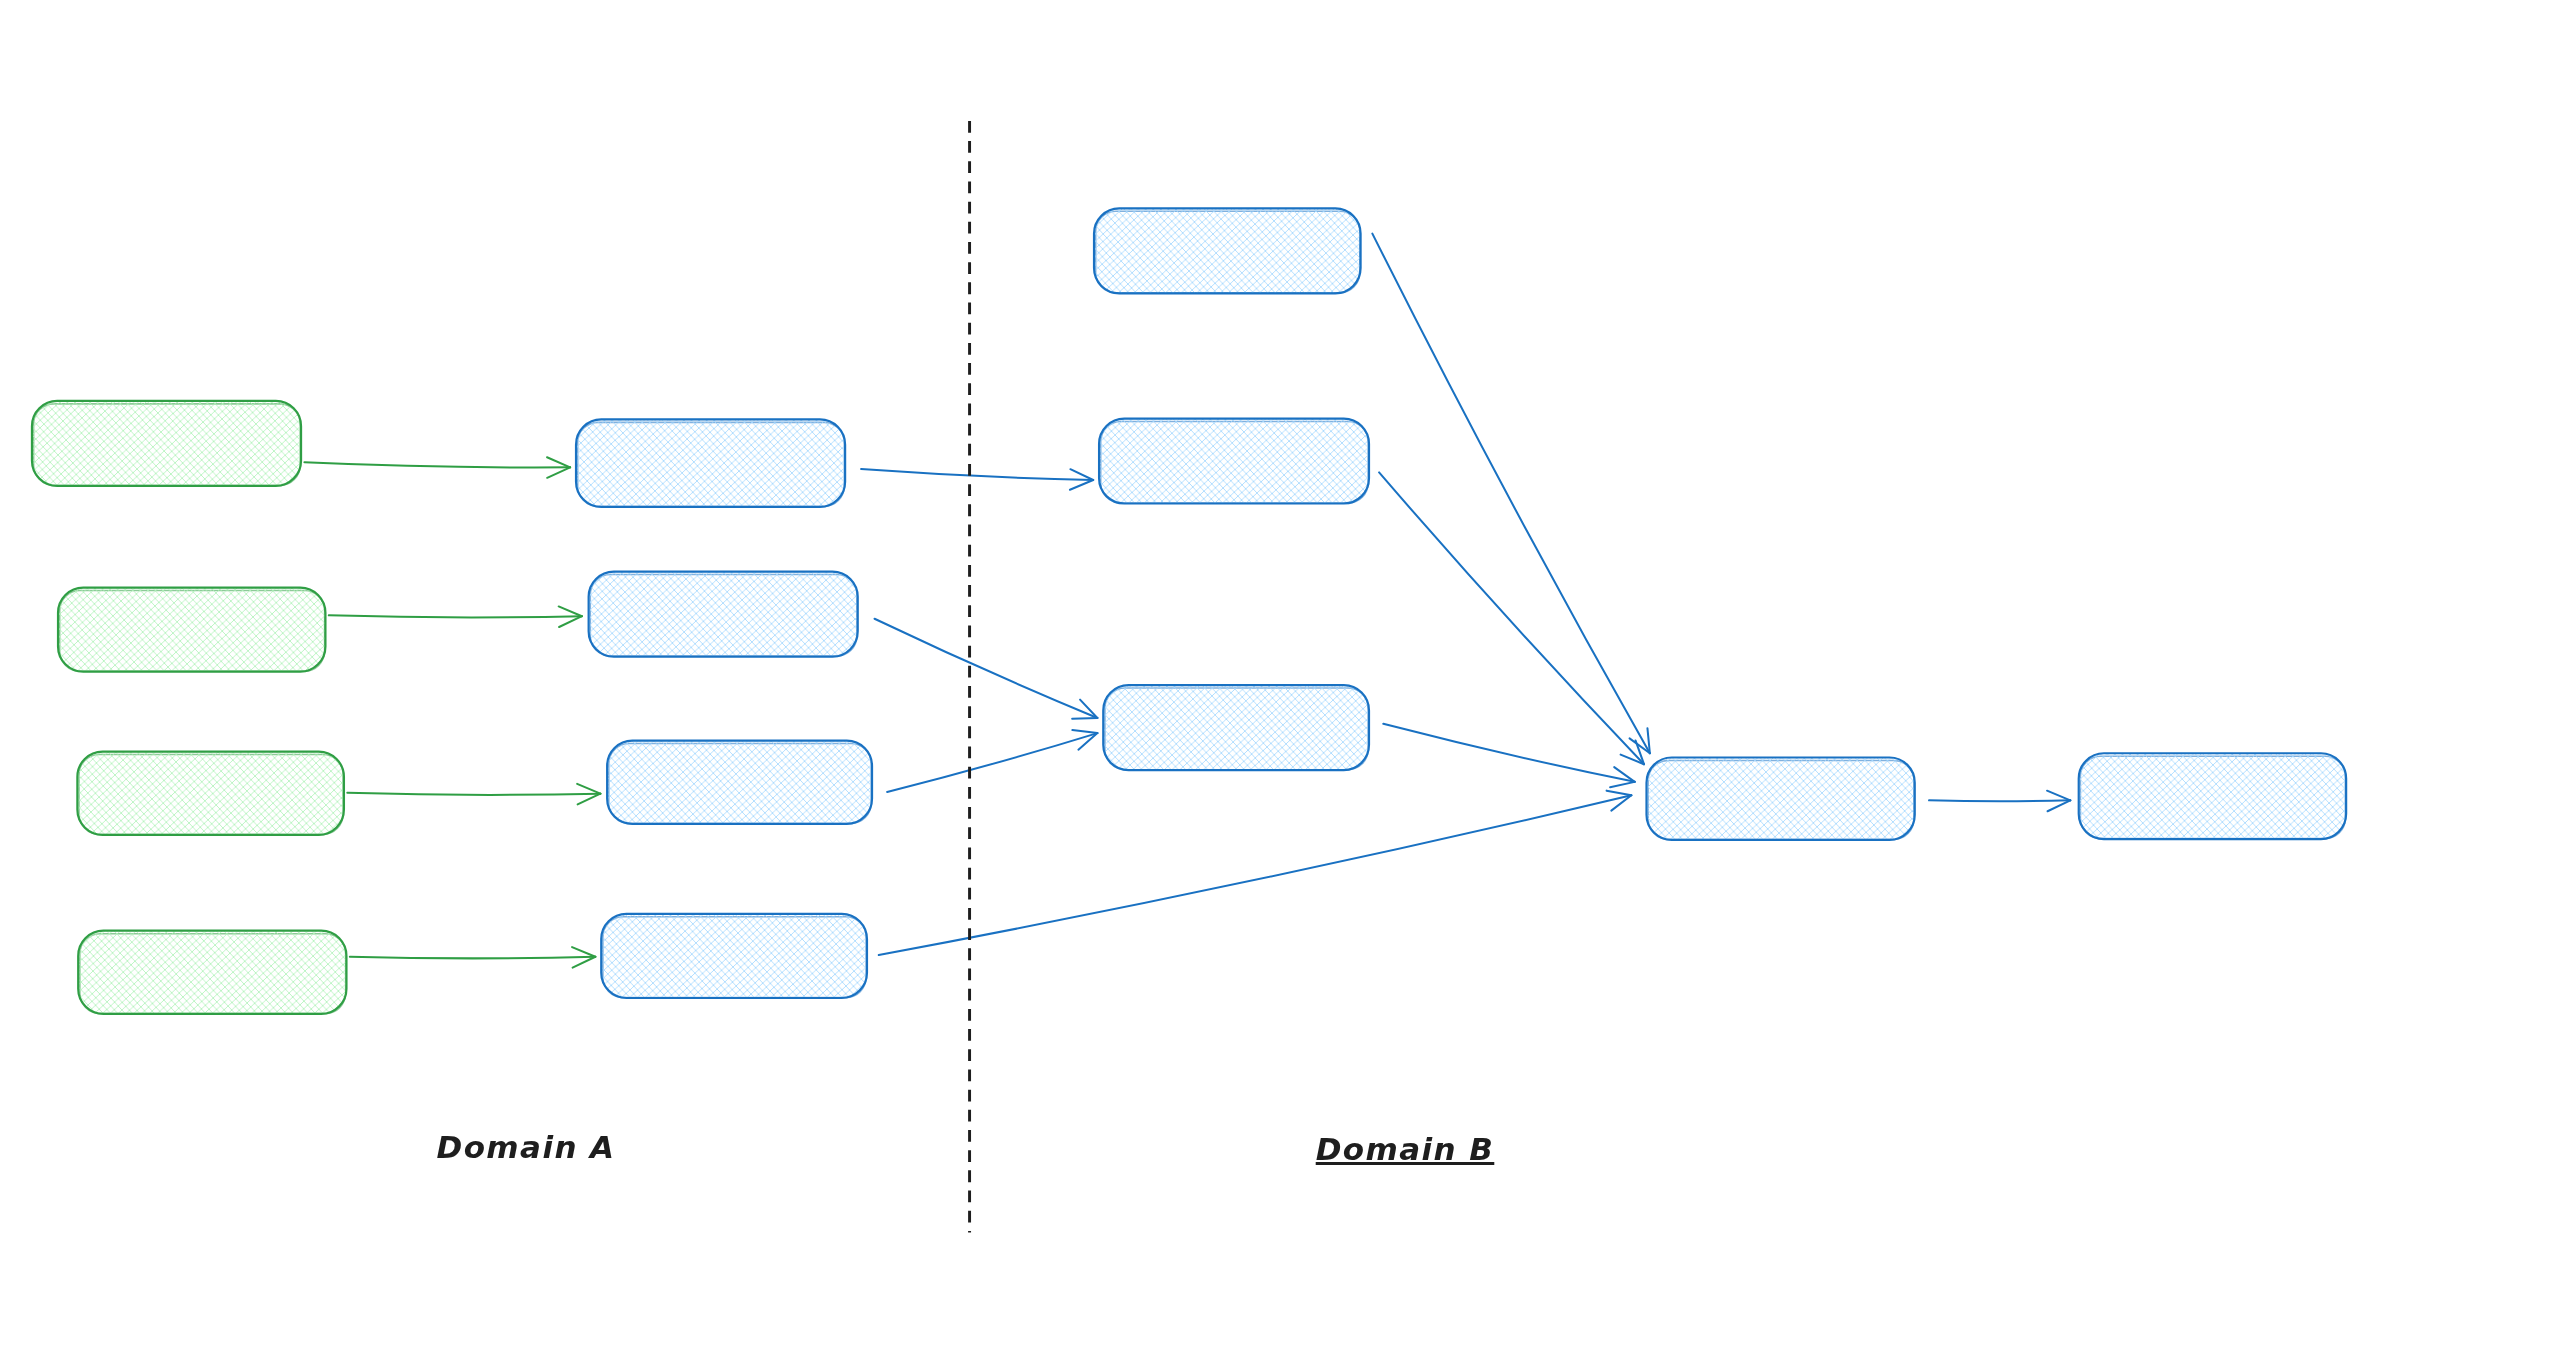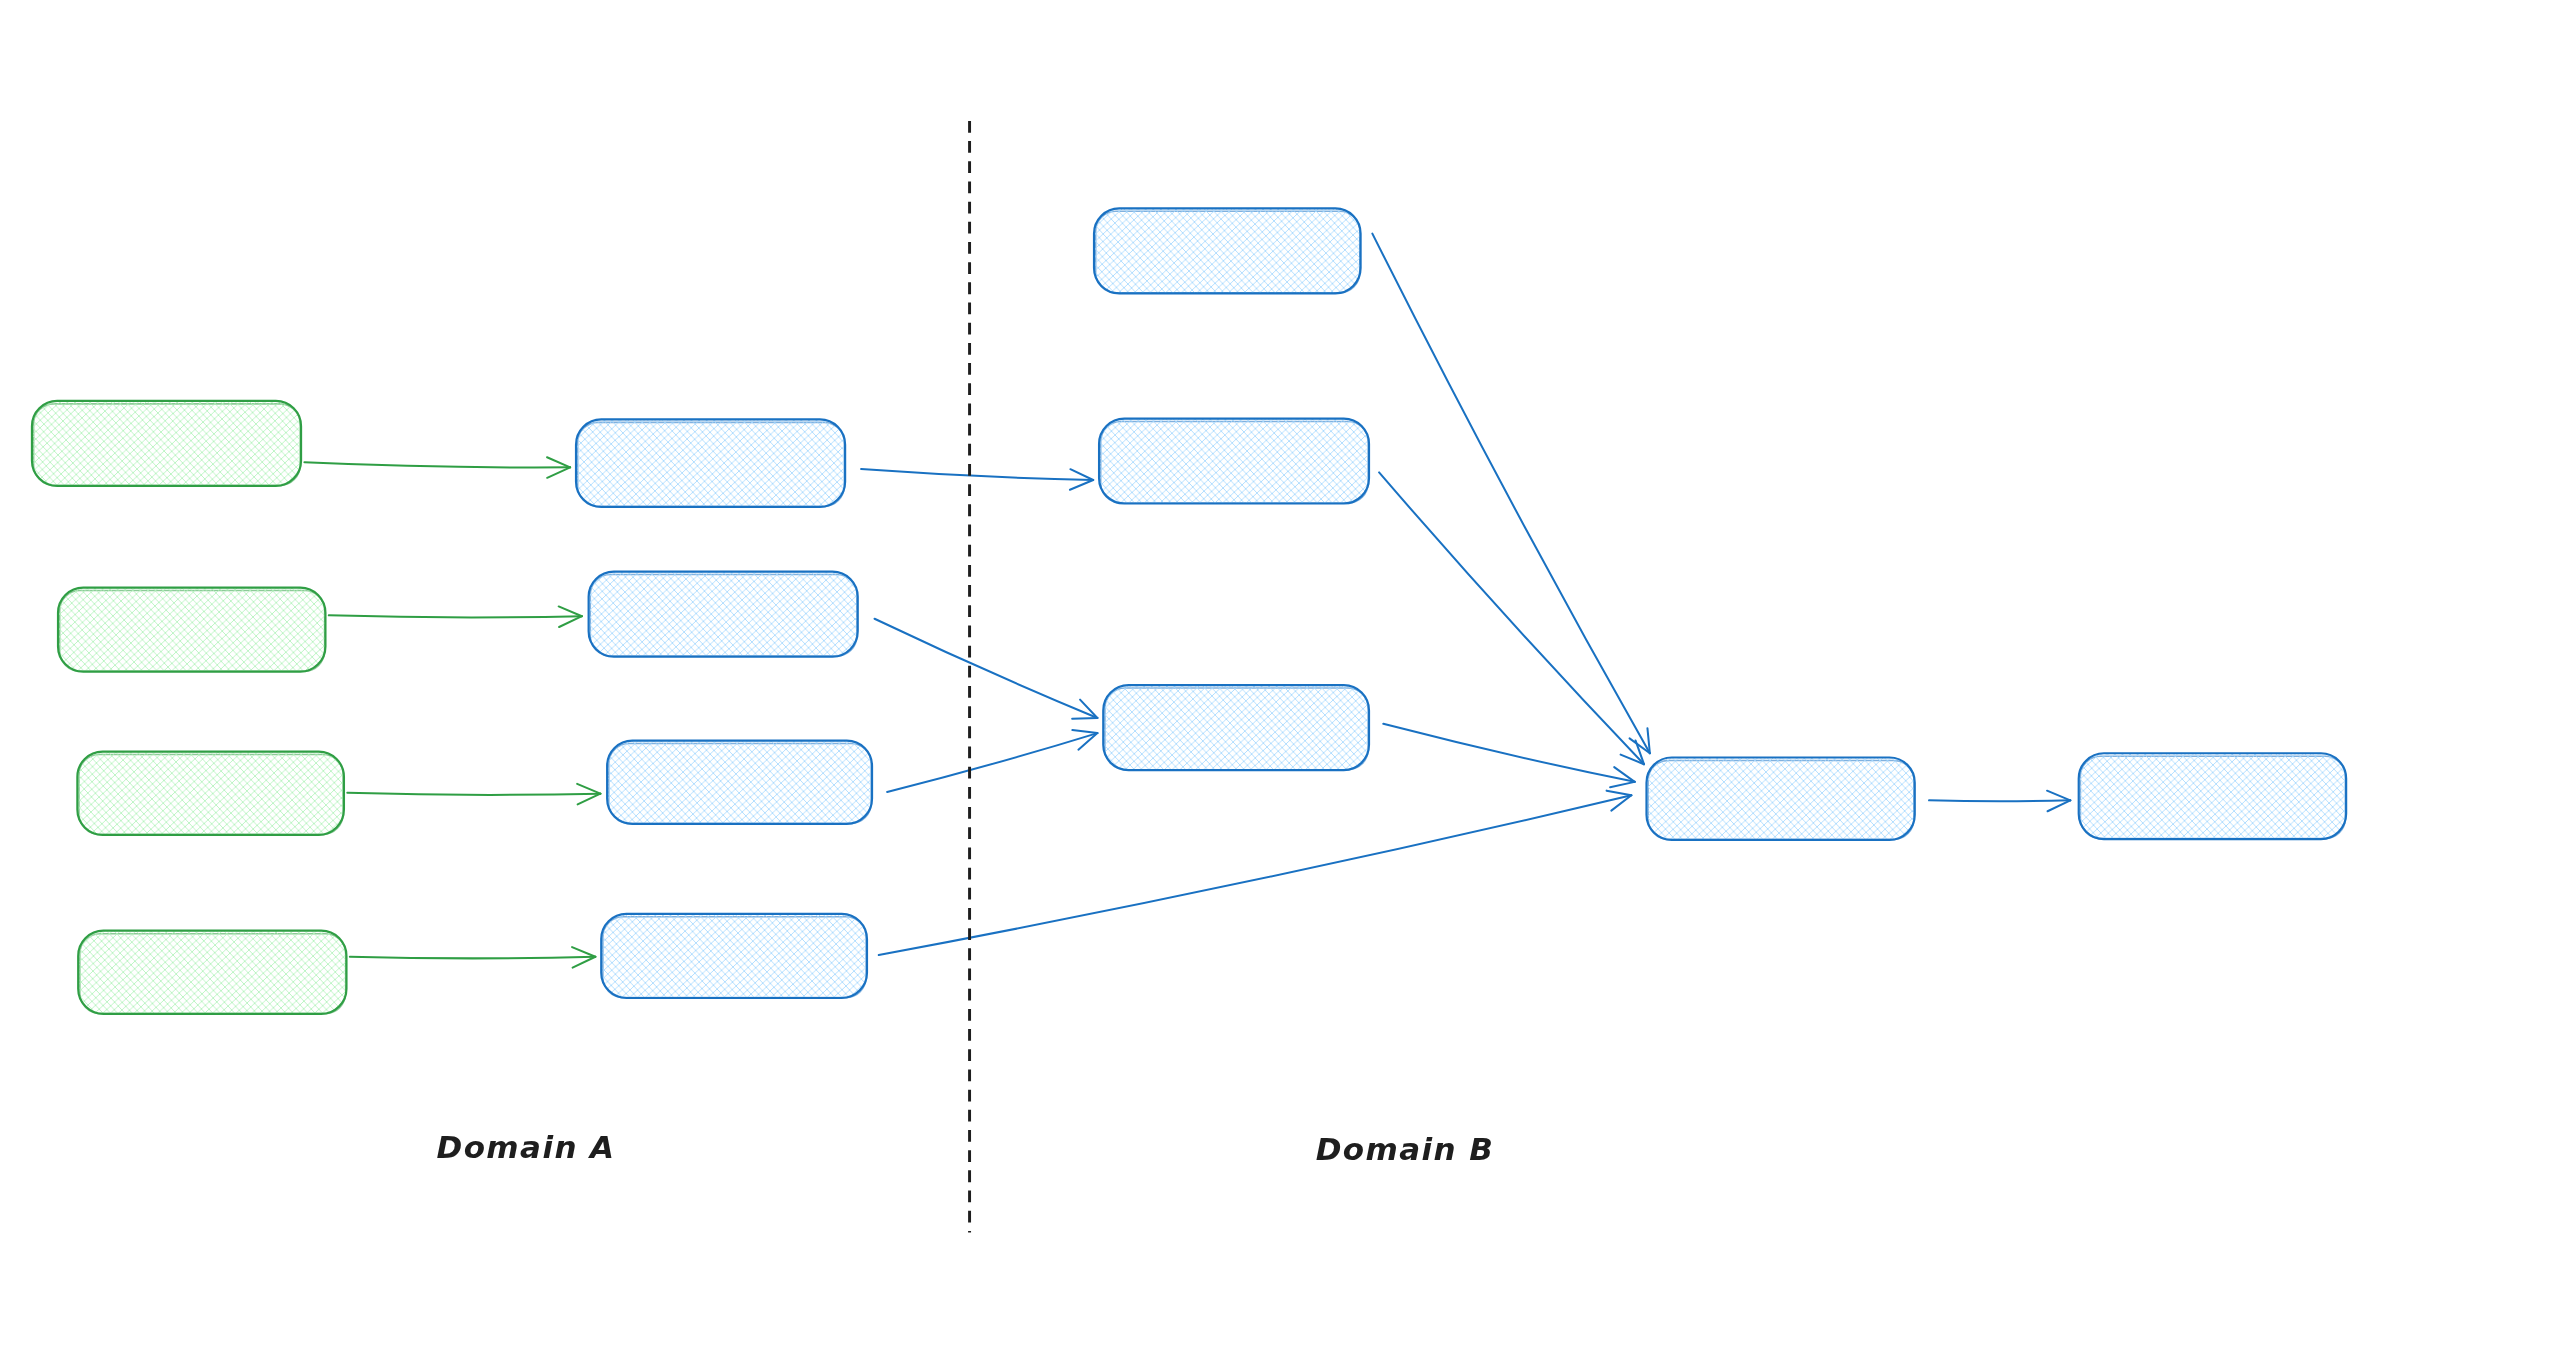--- a/index.html
+++ b/index.html
@@ -128,15 +128,15 @@
         <path d="M 1944 864 L 1919.5976810495592 846.5493028838112"></path>
       </g>
       <g stroke="#1971c2" fill="none" stroke-width="2.4" stroke-linecap="round">
         <path d="M 2294 886 Q 2378 888.184 2462 886"></path>
         <path d="M 2462 886 L 2434.9345315268497 898.9406497645564"></path>
         <path d="M 2462 886 L 2434.298640115063 874.4832877727539"></path>
       </g>
       <line x1="1153" y1="78" x2="1153" y2="1400" stroke="#1e1e1e" stroke-width="3.5" stroke-dasharray="14 10"></line>
     </svg>
   <div class="domain-label" style="left: 526px; top: 1147px;">Domain A</div>
-  <div class="domain-label" style="left: 1405px; top: 1149px;">Domain B</div>
+  <div class="domain-label" style="left: 1405px; top: 1149px; text-decoration: underline;">Domain B</div>
 </div>
 
 
 </body></html>

